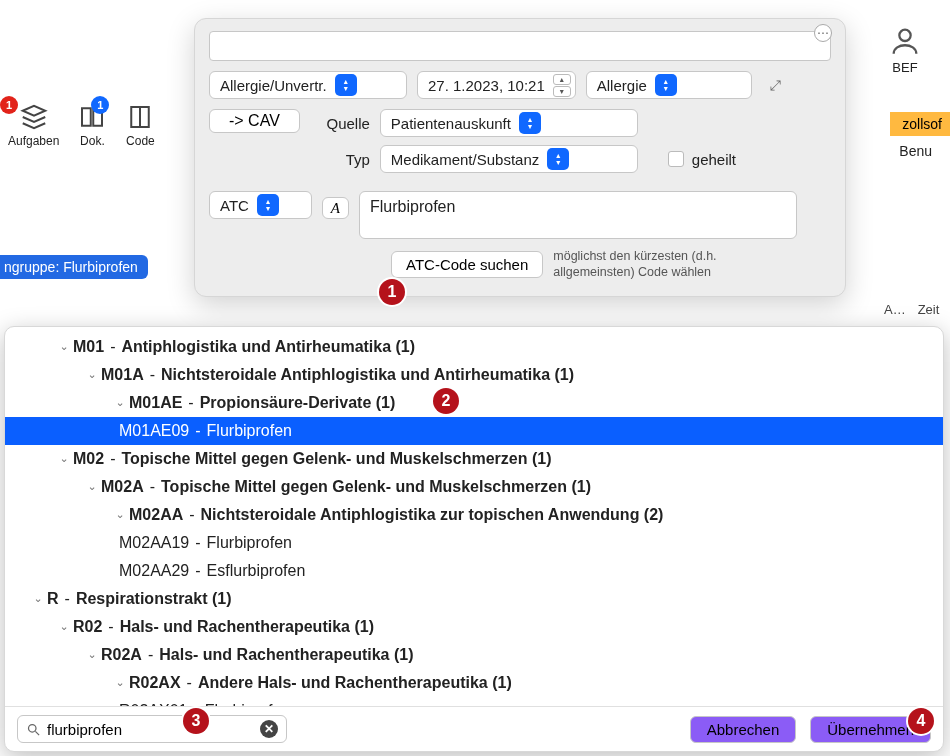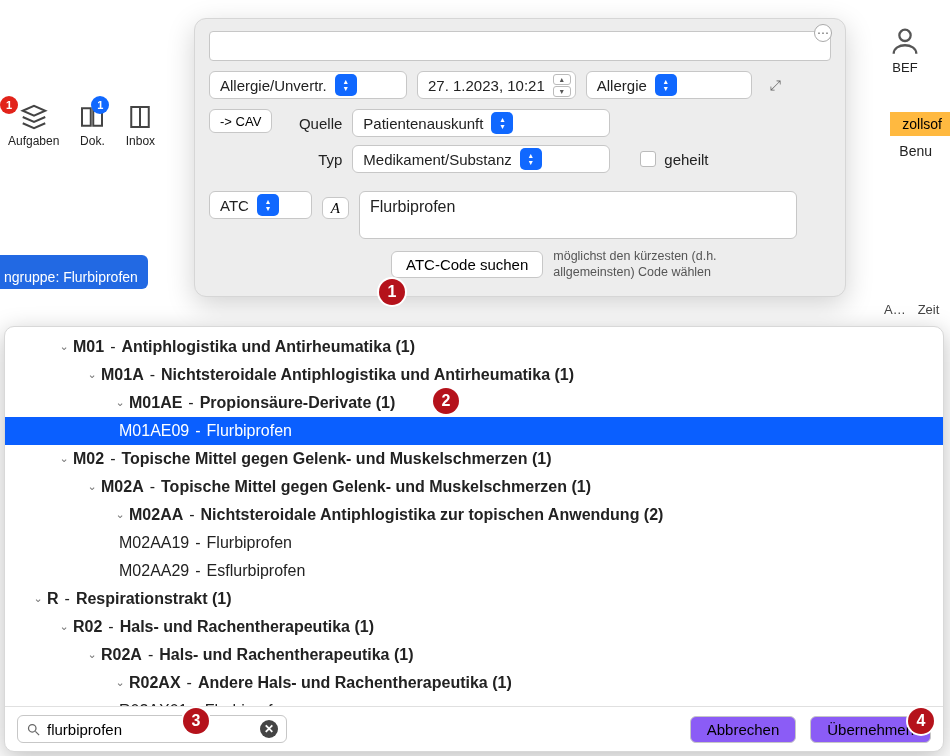--- a/index.html
+++ b/index.html
@@ -43,21 +43,21 @@
     position: absolute; top: 112px; right: 0; background: #ffb940; color: #000000;
     font-size: 14px; padding: 4px 8px 4px 12px;
   }
   .benu-label {
     position:absolute; top:143px; right:18px; font-size:14px;
   }
 
   
   .tag-pill {
     position: absolute; top: 255px; left: 0; background: #2269e3; color: #fff;
-    padding: 14px 10px 4px 4px; border-top-right-radius: 6px; border-bottom-right-radius: 6px;
+    padding: 4px 10px 4px 4px; border-top-right-radius: 6px; border-bottom-right-radius: 6px;
     font-size: 14px;
   }
 
   
   .dialog {
     position: absolute; top: 18px; left: 194px; width: 652px;
     background: #ededed; border-radius: 12px; border: 1px solid #d6d6d6;
     box-shadow: 0 8px 28px rgba(0,0,0,0.18);
     padding: 12px 14px 16px;
     z-index: 5;
@@ -94,22 +94,22 @@
     width:18px; margin-left:8px; display:flex; flex-direction:column; gap:1px;
   }
   .stepper div {
     height:11px; background:#fff; border:1px solid #bbb; border-radius:3px;
     display:flex; align-items:center; justify-content:center; font-size:8px; color:#555;
   }
 
   .expand-icon { margin-left:8px; color:#666; }
 
   .cav-btn {
-    background:#fff; border:1px solid #c7c7c7; border-radius:6px; padding:2px 10px;
-    font-size:13px; height:24px;
+    background:#fff; border:1px solid #c7c7c7; border-radius:6px; padding:2px 19px;
+    font-size:16px; height:24px;
   }
 
   .field-label { width:60px; text-align:right; font-size:15px; color:#222; }
   .check-row { display:flex; align-items:center; gap:8px; font-size:15px; margin-left:20px; }
   .mac-check { width:16px; height:16px; border:1px solid #bbb; border-radius:3px; background:#fff; }
 
   .wide-select-row { display:flex; align-items:center; gap:10px; margin-bottom:8px; }
 
   .text-area {
     background:#fff; border:1px solid #c7c7c7; border-radius:6px; padding:6px 10px;
@@ -206,21 +206,21 @@
     <svg viewBox="0 0 24 24">
         <path fill="none" stroke="#444" stroke-width="1.6" d="M4 5h7v14H4zM13 5h7v14h-7zM11 5v14M13 5v14"></path>
       </svg>
     <span>Dok.</span>
   </div>
   <div class="tool-item">
     <svg viewBox="0 0 24 24">
         <rect x="5" y="4" width="14" height="16" fill="none" stroke="#444" stroke-width="1.6"></rect>
         <line x1="12" y1="4" x2="12" y2="20" stroke="#444" stroke-width="1.6"></line>
       </svg>
-    <span>Inbox</span>
+    <span>Code</span>
   </div>
 </div>
 
 <div class="user-top">
   <svg viewBox="0 0 24 24">
       <circle cx="12" cy="8" r="4" fill="none" stroke="#555" stroke-width="1.6"></circle>
       <path d="M4 21c0-4 4-6 8-6s8 2 8 6" fill="none" stroke="#555" stroke-width="1.6"></path>
     </svg>
   <span>BEF</span>
 </div>

